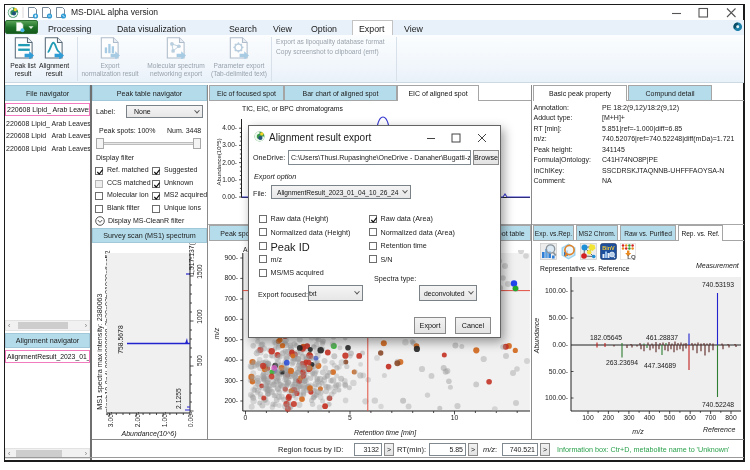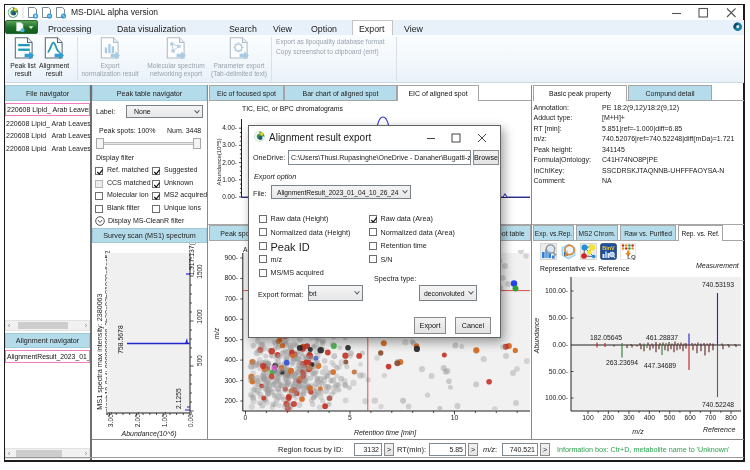--- a/index.html
+++ b/index.html
@@ -1070,19 +1070,19 @@
     <div class="cb" style="left:10px;top:115.5px"></div>
     <div class="a" style="left:21.5px;top:115.0px;font-size:11px">Peak ID</div>
     <div class="cb" style="left:120px;top:115.5px"></div>
     <div class="a" style="left:131.5px;top:115.0px;font-size:7.2px">Retention time</div>
     <div class="cb" style="left:10px;top:129.0px"></div>
     <div class="a" style="left:21.5px;top:128.5px;font-size:7.2px">m/z</div>
     <div class="cb" style="left:120px;top:129.0px"></div>
     <div class="a" style="left:131.5px;top:128.5px;font-size:7.2px">S/N</div>
     <div class="cb" style="left:10px;top:142.5px"></div>
     <div class="a" style="left:21.5px;top:142.0px;font-size:7.2px">MS/MS acquired</div>
-  <div class="a" style="left:9px;top:164px;font-size:7.2px">Export format:</div>
+  <div class="a" style="left:9px;top:164px;font-size:7.2px">Export focused:</div>
   <div class="dd" style="left:59px;top:159px;width:55px;height:16px;line-height:15px;font-size:7.2px">txt<span class="ar"></span></div>
   <div class="a" style="left:125px;top:148px;font-size:7.2px">Spectra type:</div>
   <div class="dd" style="left:170px;top:159px;width:58px;height:16px;line-height:15px;padding-left:4px;font-size:6.8px">deconvoluted<span class="ar"></span></div>
   <div class="btn" style="left:165px;top:191px;width:32px;height:17px;line-height:16px;font-size:7.2px">Export</div>
   <div class="btn" style="left:206px;top:191px;width:36px;height:17px;line-height:16px;font-size:7.2px">Cancel</div>
 </div>
 
 </body></html>

